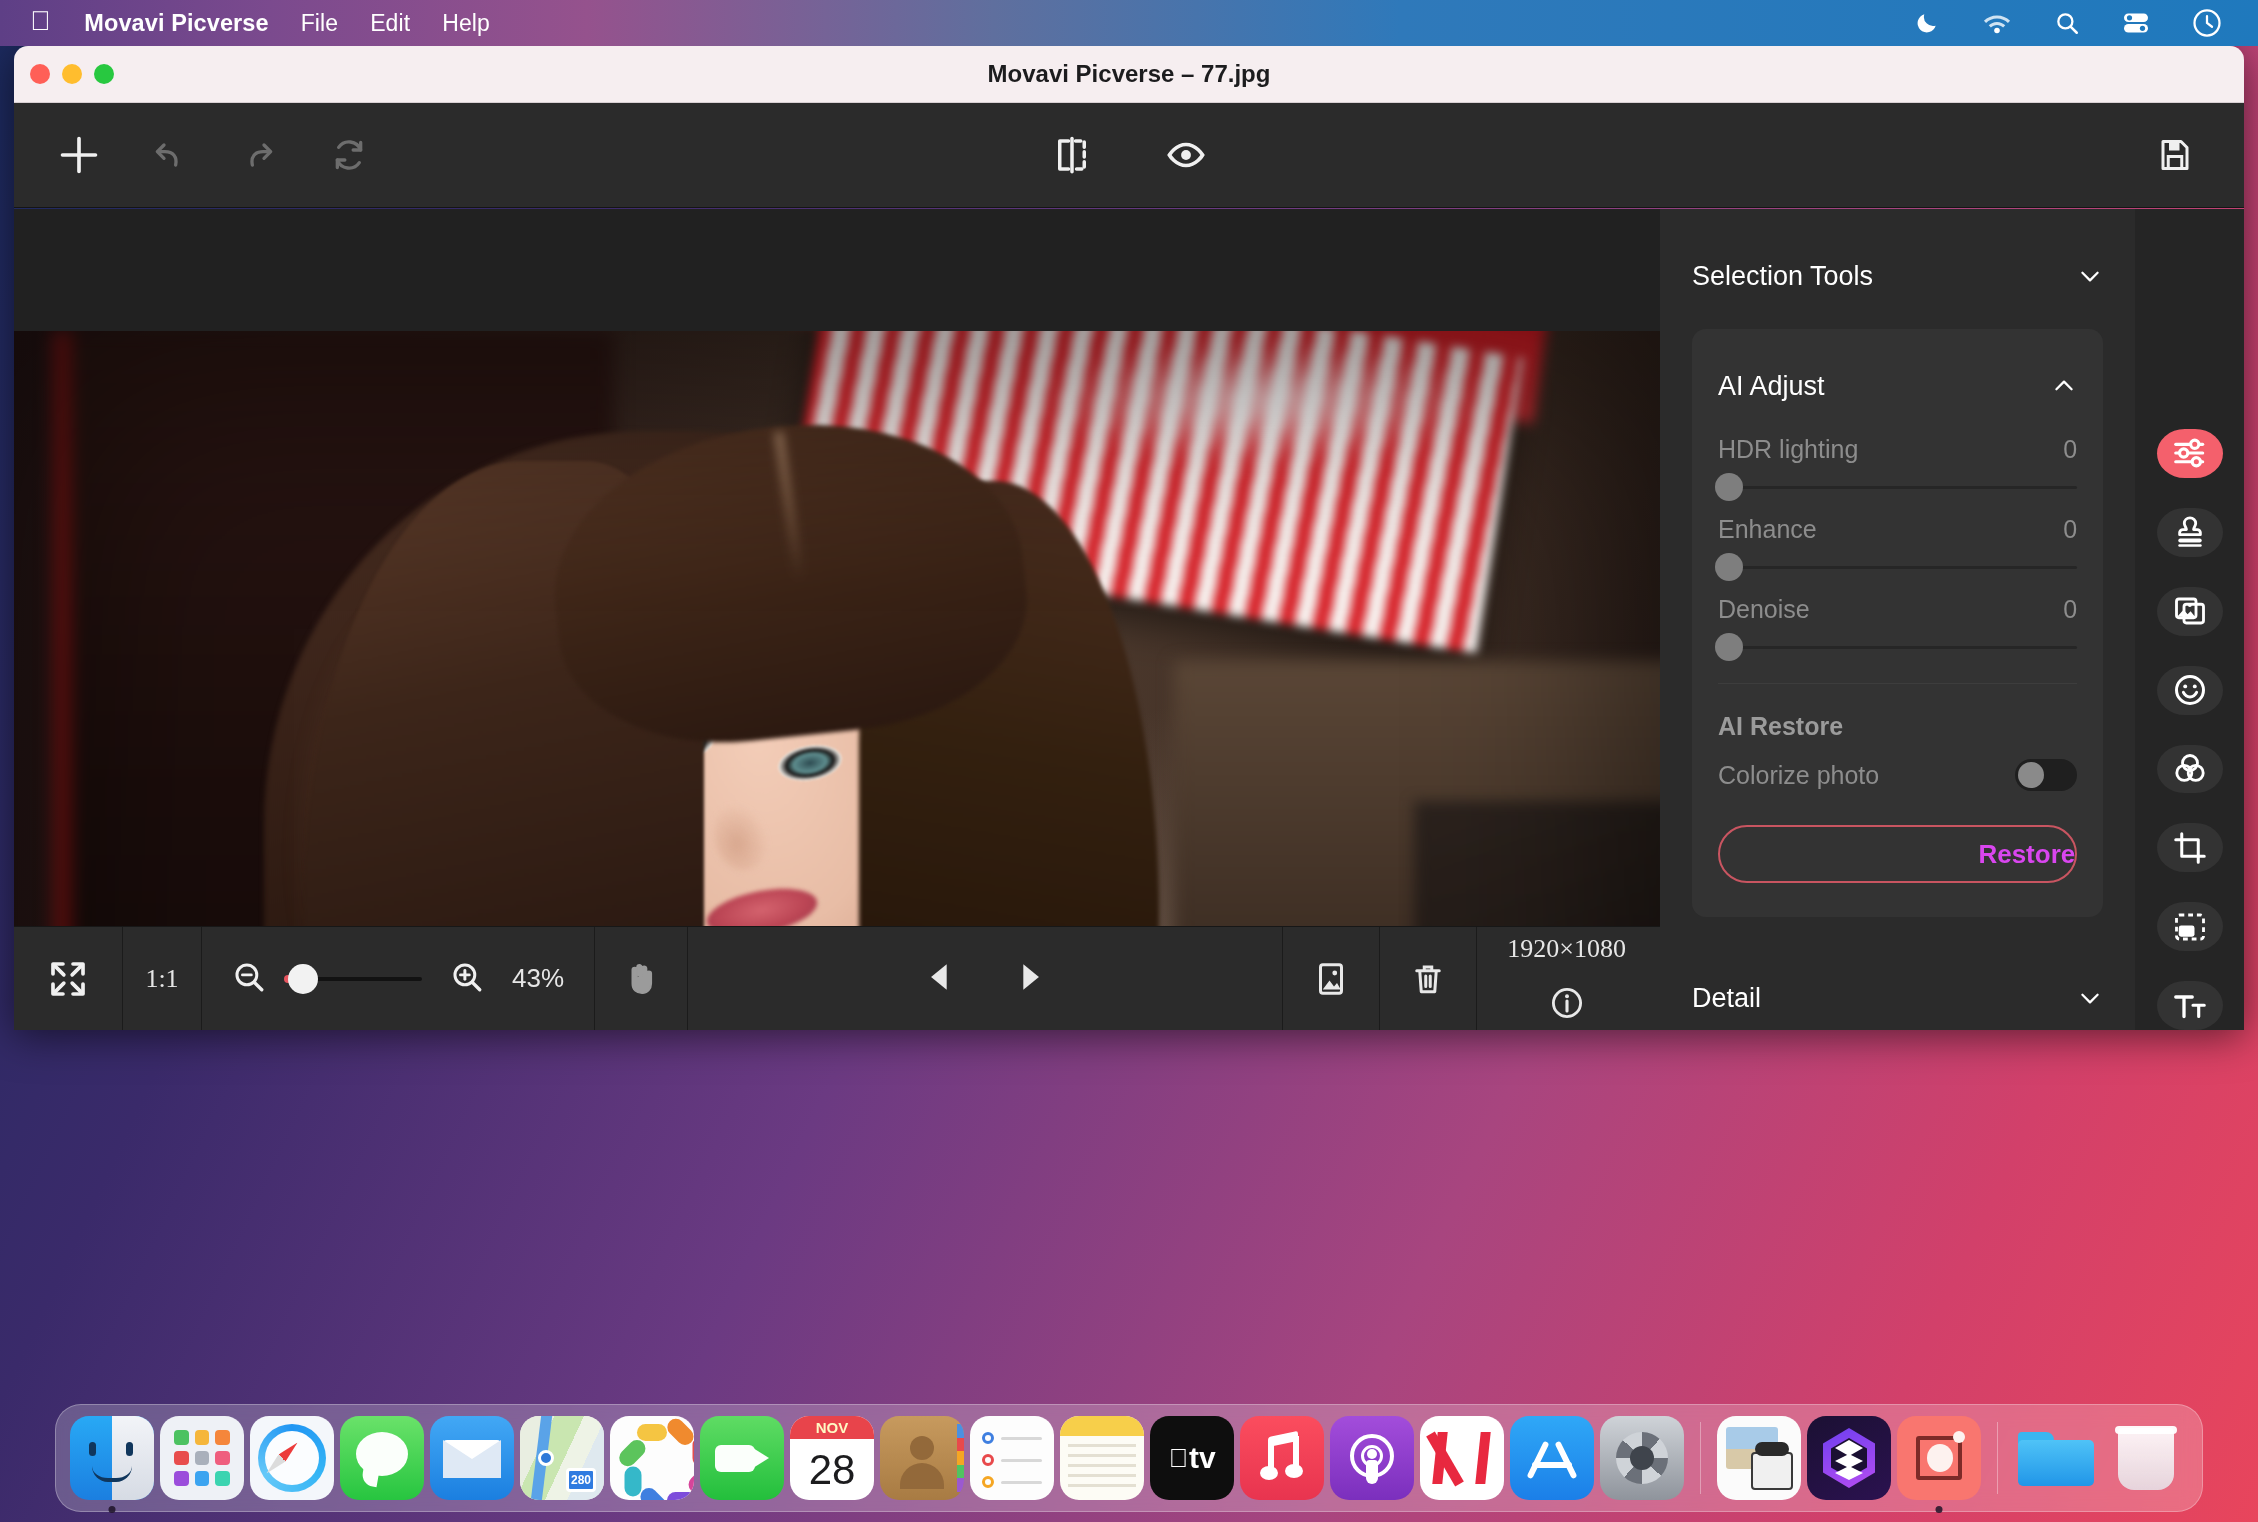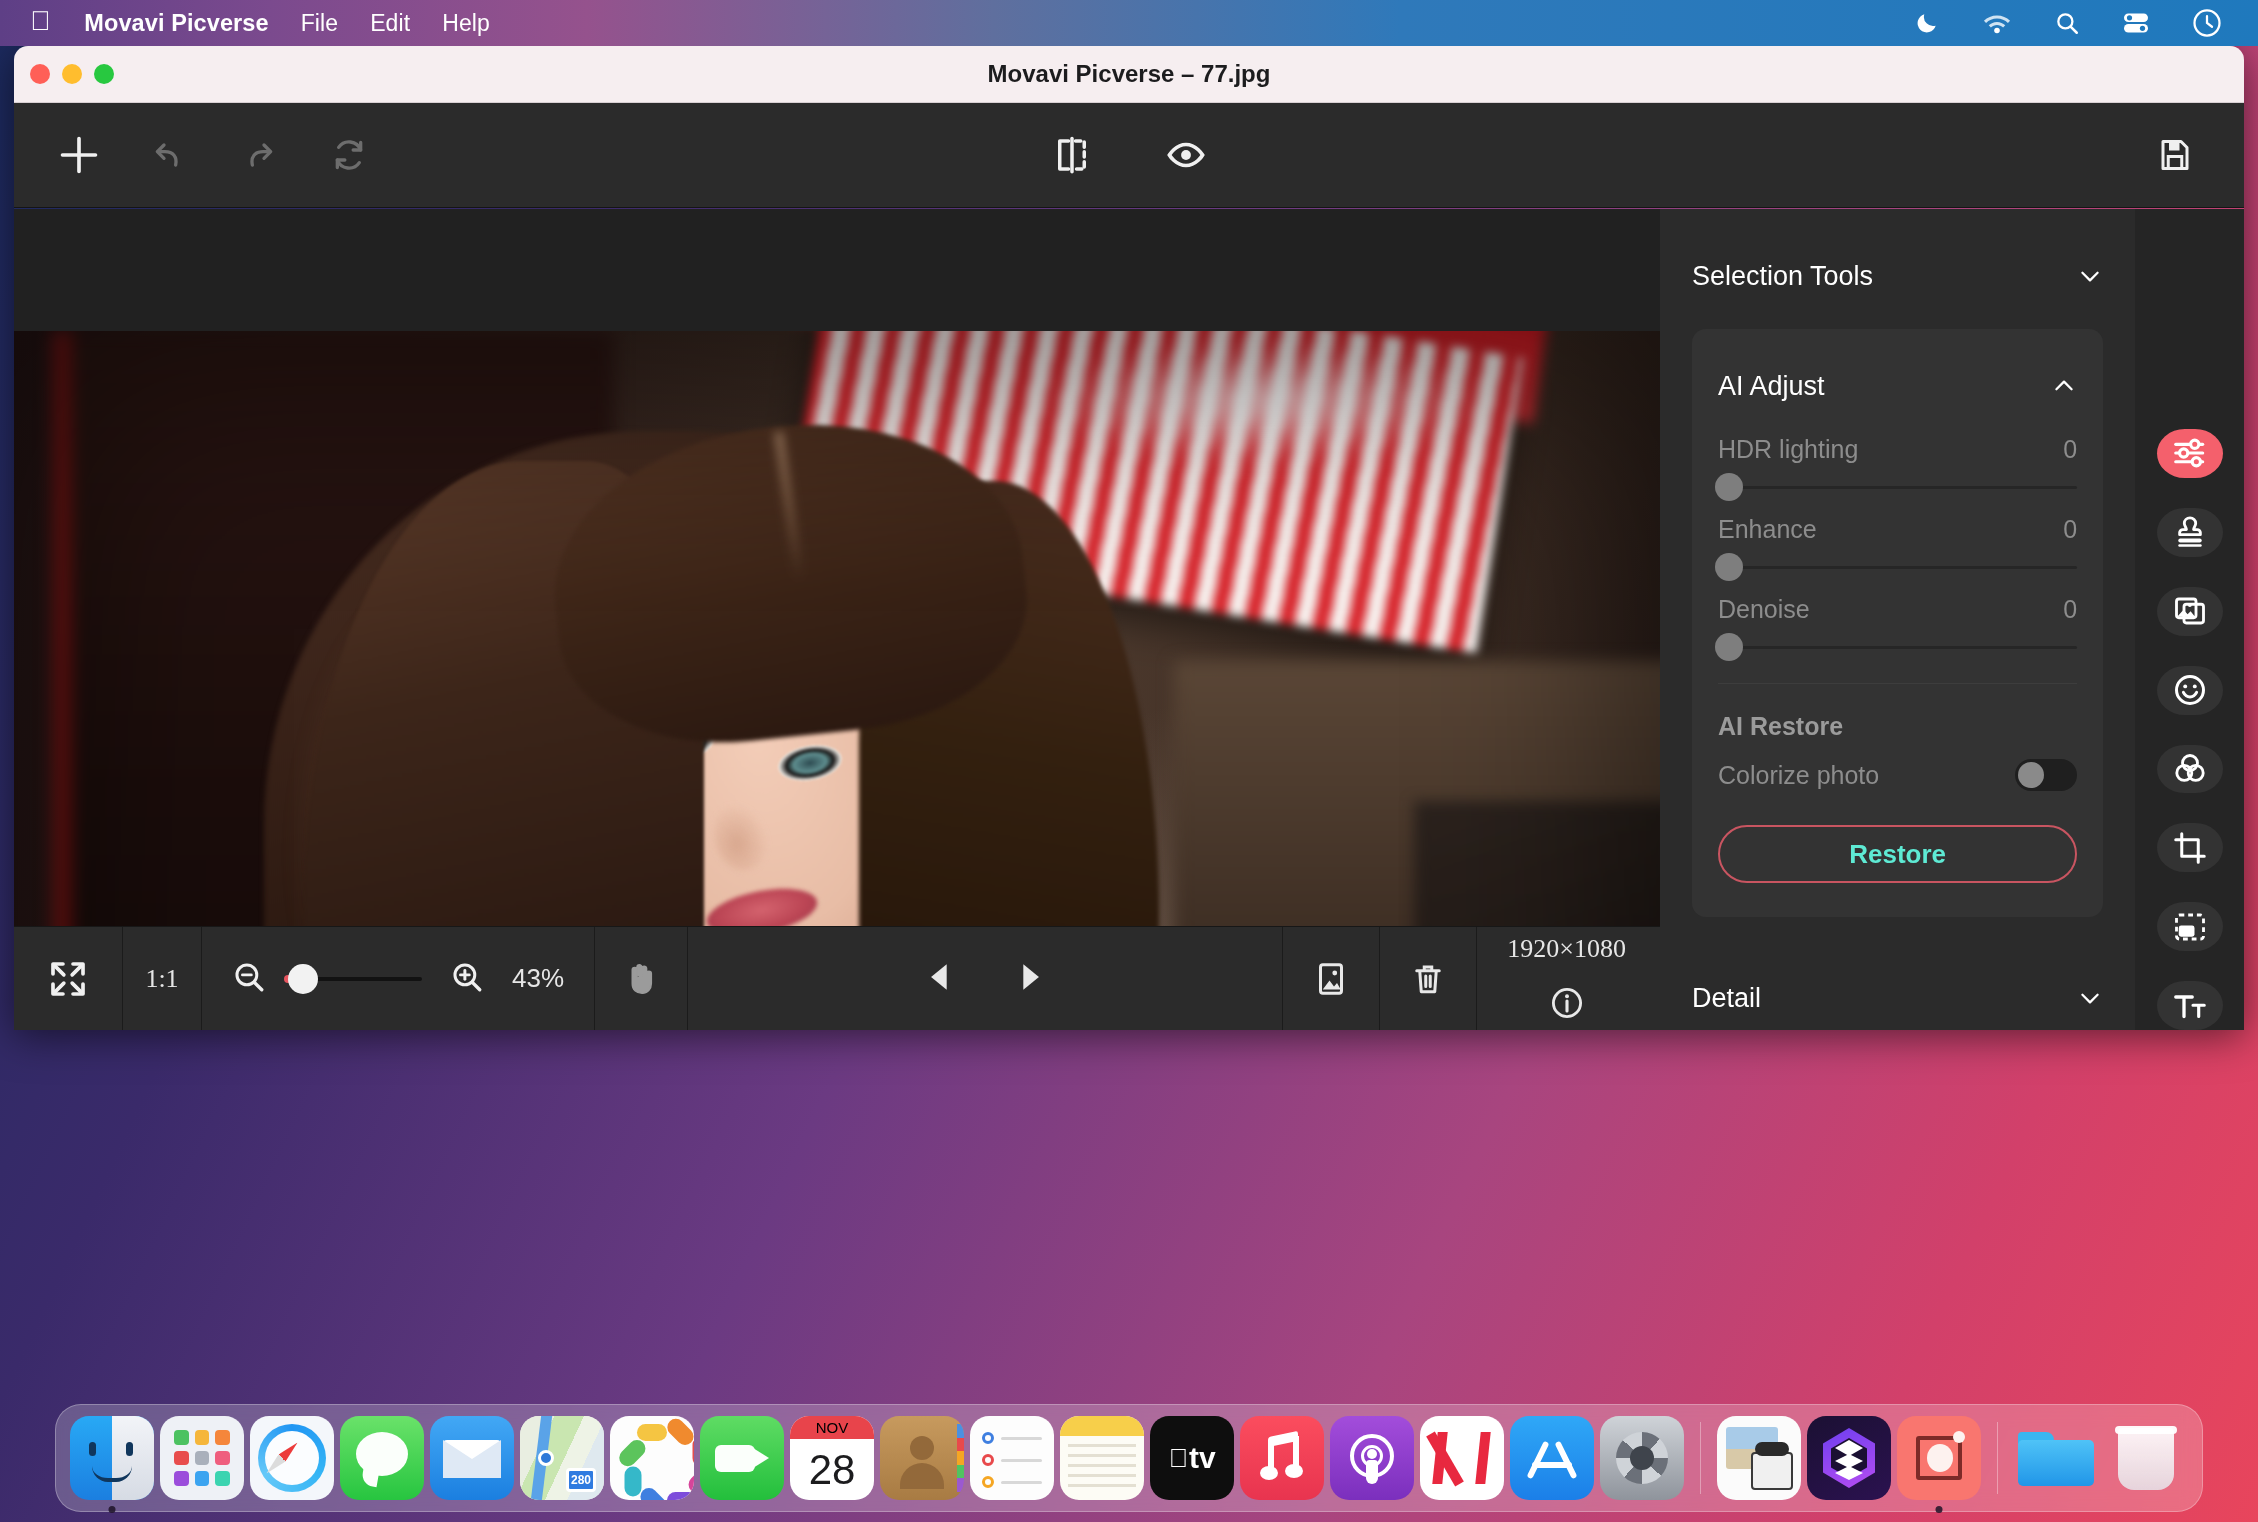--- a/index.html
+++ b/index.html
@@ -298,23 +298,24 @@
   .divider { height: 1px; background: #3d3d3d; margin: 34px 0 0 0; }
   .sub-title { font-size: 25px; color: #9b9b9b; font-weight: bold; margin-top: 28px; }
   .togglerow { display:flex; align-items:center; justify-content: space-between; margin-top: 18px; }
   .toggle {
     width: 62px; height: 32px; background: #1f1f1f; border-radius: 16px; position: relative; cursor:pointer;
   }
   .toggle .tk { position:absolute; left: 3px; top: 3px; width: 26px; height: 26px; background: #8a8a8a; border-radius: 50%; }
   .btn-restore {
     margin-top: 34px; height: 58px; width: 100%;
     border: 2px solid #c95561; border-radius: 29px;
-    background: transparent; color: #5eead4;
+    background: transparent; color: #d946ef;
     font-size: 26px; font-weight: bold; cursor: pointer;
     font-family: "Liberation Sans", sans-serif;
+    text-align: right;
   }
   .sec-collapsed { margin-top: 58px; }
 
   
   #toolrail {
     width: 110px; background: #252525;
     display: flex; flex-direction: column; align-items: center;
     padding-top: 220px; gap: 30px;
   }
   .rail-btn {
@@ -797,21 +798,21 @@
 
   <div class="dock-item">
     <div class="dock-ico" style="background:linear-gradient(180deg,#5fdc64,#23bf3c)">
       <div style="position:absolute;left:15px;top:29px;width:40px;height:27px;background:#fbfffb;border-radius:6px"></div>
       <div style="position:absolute;left:53px;top:32px;width:0;height:0;border-top:10px solid transparent;border-bottom:10px solid transparent;border-left:16px solid #fbfffb"></div>
     </div>
   </div>
 
   <div class="dock-item">
     <div class="dock-ico" style="background:#fff">
-      <div style="position:absolute;left:0;top:0;width:100%;height:23px;background:#e8444b;color:#000000;font-size:15px;font-weight:normal;display:flex;align-items:center;justify-content:center;font-family:'Liberation Sans',sans-serif">NOV</div>
+      <div style="position:absolute;left:0;top:0;width:100%;height:23px;background:#e8444b;color:#fef9c3;font-size:15px;font-weight:bold;display:flex;align-items:center;justify-content:center;font-family:'Liberation Sans',sans-serif">NOV</div>
       <div style="position:absolute;left:0;top:23px;width:100%;height:61px;color:#1c1c1e;font-size:42px;display:flex;align-items:center;justify-content:center;font-family:'Liberation Sans',sans-serif">28</div>
     </div>
   </div>
 
   <div class="dock-item">
     <div class="dock-ico" style="background:linear-gradient(180deg,#c79a5e,#a87b43)">
       <div style="position:absolute;right:0;top:8px;width:7px;height:68px;background:linear-gradient(180deg,#4a90e2 0 20%,#e8494b 20% 40%,#f5a623 40% 60%,#50c460 60% 80%,#9b59d0 80% 100%);border-radius:0 4px 4px 0"></div>
       <div style="position:absolute;left:30px;top:20px;width:24px;height:24px;border-radius:50%;background:#93693a"></div>
       <div style="position:absolute;left:20px;top:47px;width:44px;height:26px;border-radius:22px 22px 0 0;background:#93693a"></div>
     </div>

